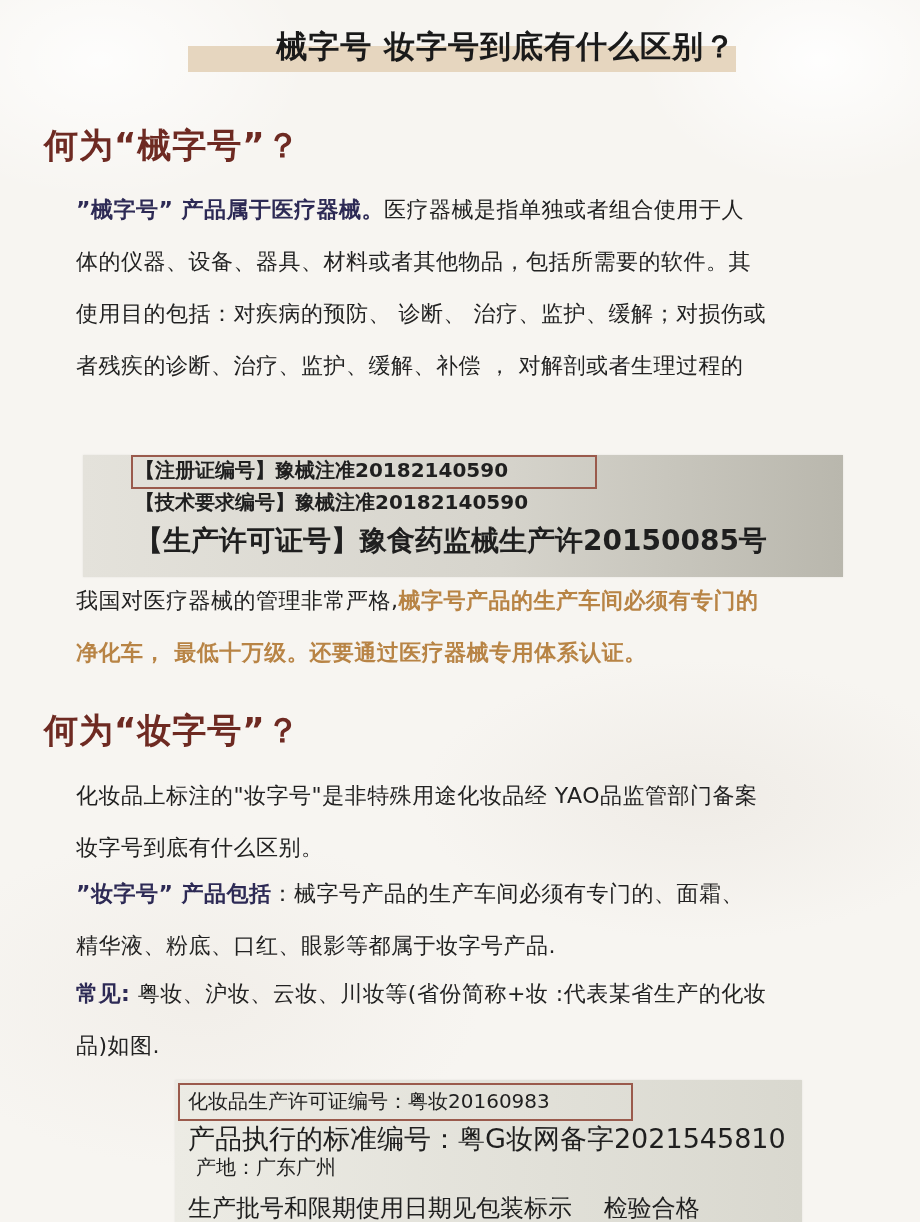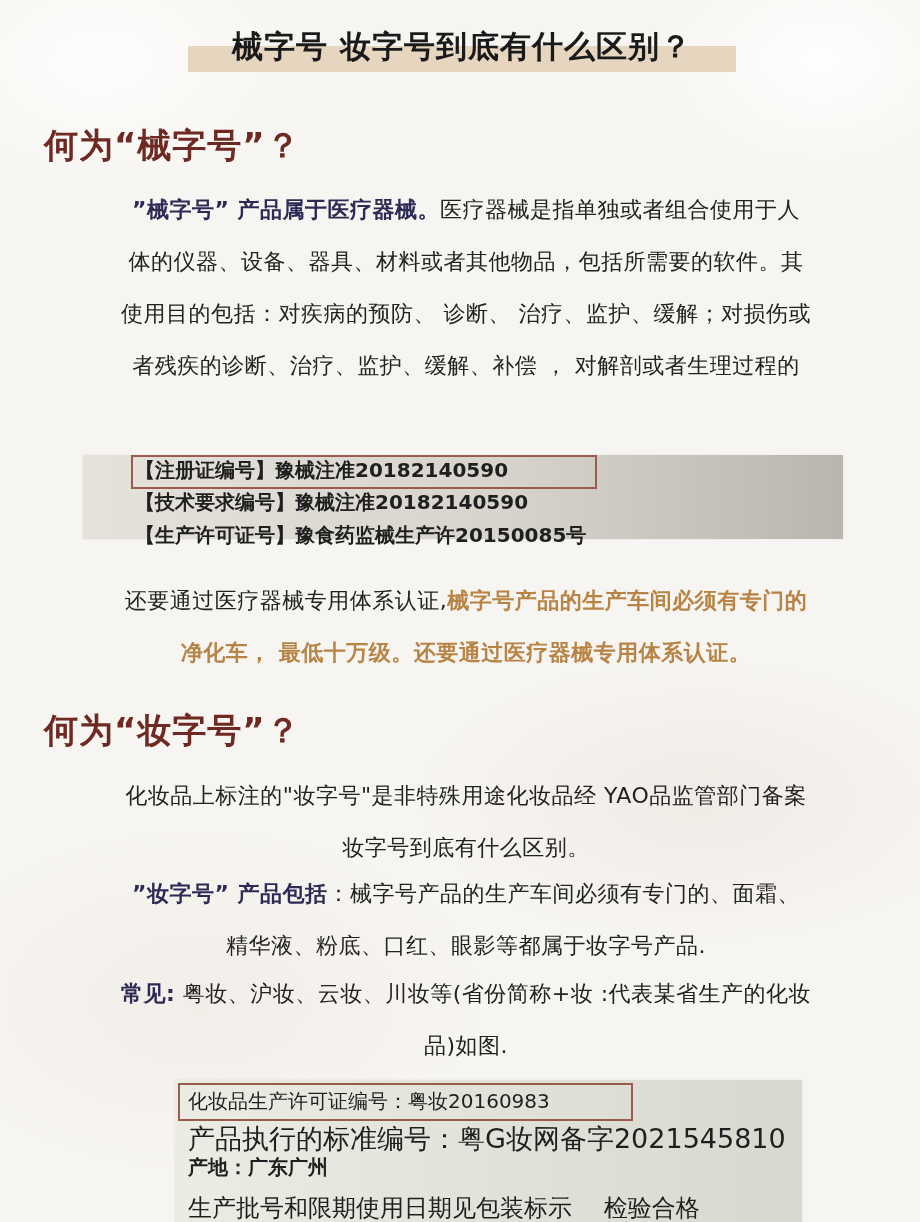--- a/index.html
+++ b/index.html
@@ -18,34 +18,34 @@
       radial-gradient(ellipse 400px 240px at 200px 1000px, rgba(238,234,228,0.6), rgba(238,234,228,0) 70%);
   }
   .title-wrap {
     position: absolute; left: 188px; top: 22px; width: 548px; height: 50px;
   }
   .title-band {
     position: absolute; left: 0; right: 0; top: 24px; height: 26px;
     background: #e6d6bf;
   }
   .title {
-    position: absolute; left: 0; right: 0; top: 4px; text-align: center;
+    position: absolute; left: 0; right: 0; top: 4px; text-align: right;
     font-size: 31px; font-weight: bold; color: #1a1a1a; letter-spacing: 1px;
     white-space: nowrap;
   }
   .section-heading {
     position: absolute; left: 44px;
     font-size: 34px; font-weight: bold; color: #6e2a22; letter-spacing: 1px;
     white-space: nowrap;
   }
   .para {
     position: absolute; left: 76px; width: 780px;
     font-size: 22px; line-height: 52px; color: #222; letter-spacing: 0.5px;
   }
-  .para .line { display: block; white-space: nowrap; text-align: center; }
+  .para .line { display: block; white-space: nowrap; }
   .emph-navy { color: #2d2a55; font-weight: bold; }
   .emph-gold { color: #b88445; font-weight: bold; }
   .photo {
     position: absolute;
     background: linear-gradient(90deg, #e4e2db 0%, #d6d4cc 55%, #b9b7ad 100%);
     box-shadow: 0 0 2px rgba(0,0,0,0.08);
   }
   .photo2 {
     background: linear-gradient(90deg, #ecebe4 0%, #e1e0d8 60%, #d9d8cf 100%);
   }
@@ -69,29 +69,29 @@
 
 <div class="section-heading" style="top:123px;">何为“械字号”？</div>
 
 <div class="para" style="top:184px;">
   <span class="line"><span class="emph-navy">”械字号” 产品属于医疗器械。</span><span>医疗器械是指单独或者组合使用于人</span></span>
   <span class="line">体的仪器、设备、器具、材料或者其他物品，包括所需要的软件。其</span>
   <span class="line">使用目的包括：对疾病的预防、 诊断、 治疗、监护、缓解；对损伤或</span>
   <span class="line">者残疾的诊断、治疗、监护、缓解、补偿 ，  对解剖或者生理过程的</span>
 </div>
 
-<div class="photo" style="left:83px; top:455px; width:760px; height:84px;">
+<div class="photo" style="left:83px; top:455px; width:760px; height:122px;">
   <div class="hl-box" style="left:48px; top:0px; width:466px; height:34px;"></div>
   <div class="photo-row" style="left:52px; top:2px; font-size:20px;">【注册证编号】豫械注准20182140590</div>
   <div class="photo-row" style="left:52px; top:34px; font-size:20px;">【技术要求编号】豫械注准20182140590</div>
-  <div class="photo-row" style="left:52px; top:67px; font-size:20px;">【生产许可证号】豫食药监械生产许20150085号</div>
+  <div class="photo-row" style="left:52px; top:67px; font-size:28px;">【生产许可证号】豫食药监械生产许20150085号</div>
 </div>
 
 <div class="para" style="top:575px;">
-  <span class="line"><span>还要通过医疗器械专用体系认证,</span><span class="emph-gold">械字号产品的生产车间必须有专门的</span></span>
+  <span class="line"><span>我国对医疗器械的管理非常严格,</span><span class="emph-gold">械字号产品的生产车间必须有专门的</span></span>
   <span class="line emph-gold">净化车， 最低十万级。还要通过医疗器械专用体系认证。</span>
 </div>
 
 <div class="section-heading" style="top:708px;">何为“妆字号”？</div>
 
 <div class="para" style="top:770px;">
   <span class="line">化妆品上标注的"妆字号"是非特殊用途化妆品经 YAO品监管部门备案</span>
   <span class="line">妆字号到底有什么区别。</span>
 </div>
 
@@ -102,15 +102,15 @@
 
 <div class="para" style="top:968px;">
   <span class="line"><span class="emph-navy">常见:</span><span> 粤妆、沪妆、云妆、川妆等(省份简称+妆 :代表某省生产的化妆</span></span>
   <span class="line">品)如图.</span>
 </div>
 
 <div class="photo photo2" style="left:175px; top:1080px; width:627px; height:146px;">
   <div class="hl-box" style="left:3px; top:3px; width:455px; height:38px;"></div>
   <div class="photo-row" style="left:13px; top:8px; font-size:20px; font-weight:normal;">化妆品生产许可证编号：粤妆20160983</div>
   <div class="photo-row" style="left:13px; top:41px; font-size:27px; font-weight:normal;">产品执行的标准编号：粤G妆网备字2021545810</div>
-  <div class="photo-row" style="left:13px; top:74px; font-size:20px; font-weight:bold;">产地：广东广州</div>
+  <div class="photo-row" style="left:21px; top:74px; font-size:20px; font-weight:normal;">产地：广东广州</div>
   <div class="photo-row" style="left:13px; top:112px; font-size:24px; font-weight:normal;">生产批号和限期使用日期见包装标示　 检验合格</div>
 </div>
 
 </body></html>

